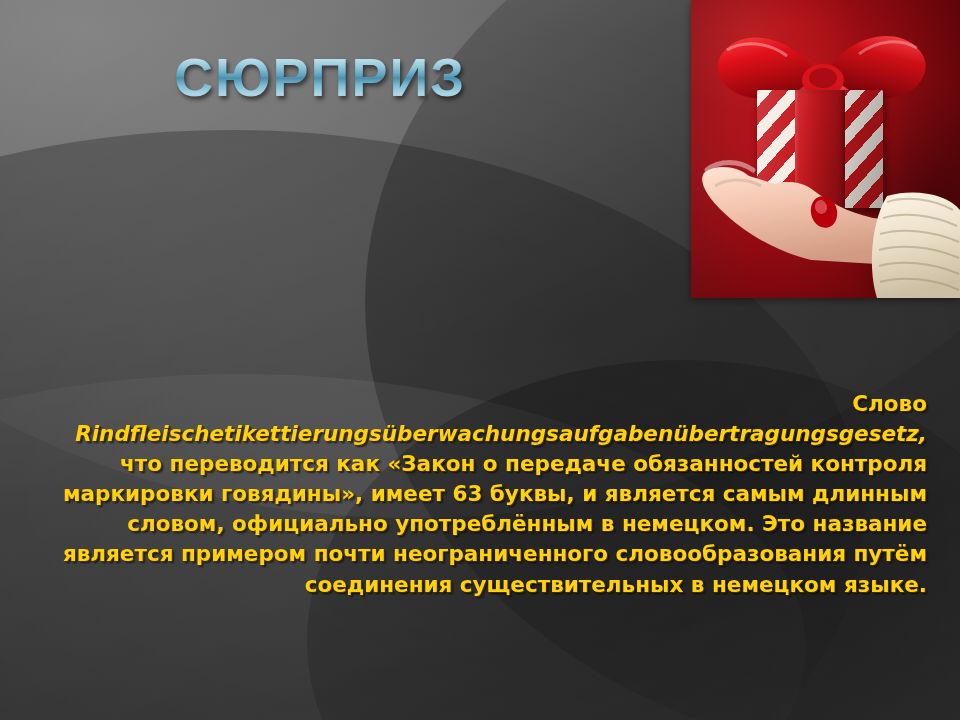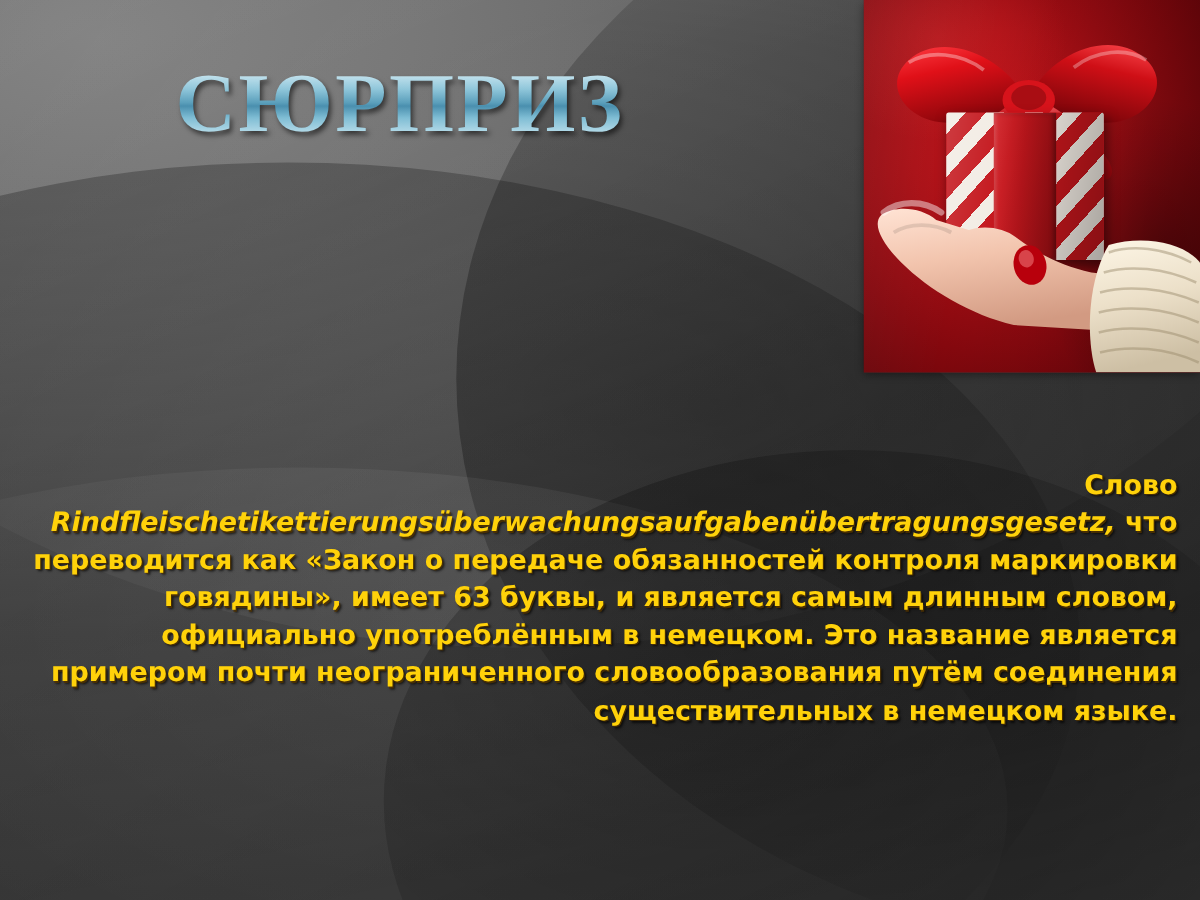--- a/index.html
+++ b/index.html
@@ -77,23 +77,23 @@
   
   .title-wrap {
     position: absolute;
     left: 0;
     top: 50px;
     width: 640px;
     text-align: center;
   }
   .title {
     display: inline-block;
-    font-family: Liberation Serif, serif;
+    font-family: Liberation Sans, sans-serif;
     font-weight: 700;
-    font-size: 67px;
+    font-size: 54px;
     line-height: 1;
     letter-spacing: 2px;
     background: linear-gradient(180deg,
         #dff0f7 0%,
         #bfe0ec 16%,
         #8fc6da 32%,
         #5b9fbb 48%,
         #4a8fae 52%,
         #7fbdd4 66%,
         #aed7e6 82%,
@@ -172,21 +172,21 @@
     line-height: 1.12;
     margin: 0 0 8px 0;
   }
   .lead .colon { font-size: 20px; }
   .body {
     text-align: right;
     font-family: "DejaVu Sans", sans-serif;
     font-weight: 700;
     font-size: 21.5px;
     line-height: 1.40;
-    margin: 0;
+    margin: 15px;
   }
   .body .germanword {
     font-style: italic;
     display: inline;
   }
 </style>
 </head>
 <body>
 
 <div id="slide">

